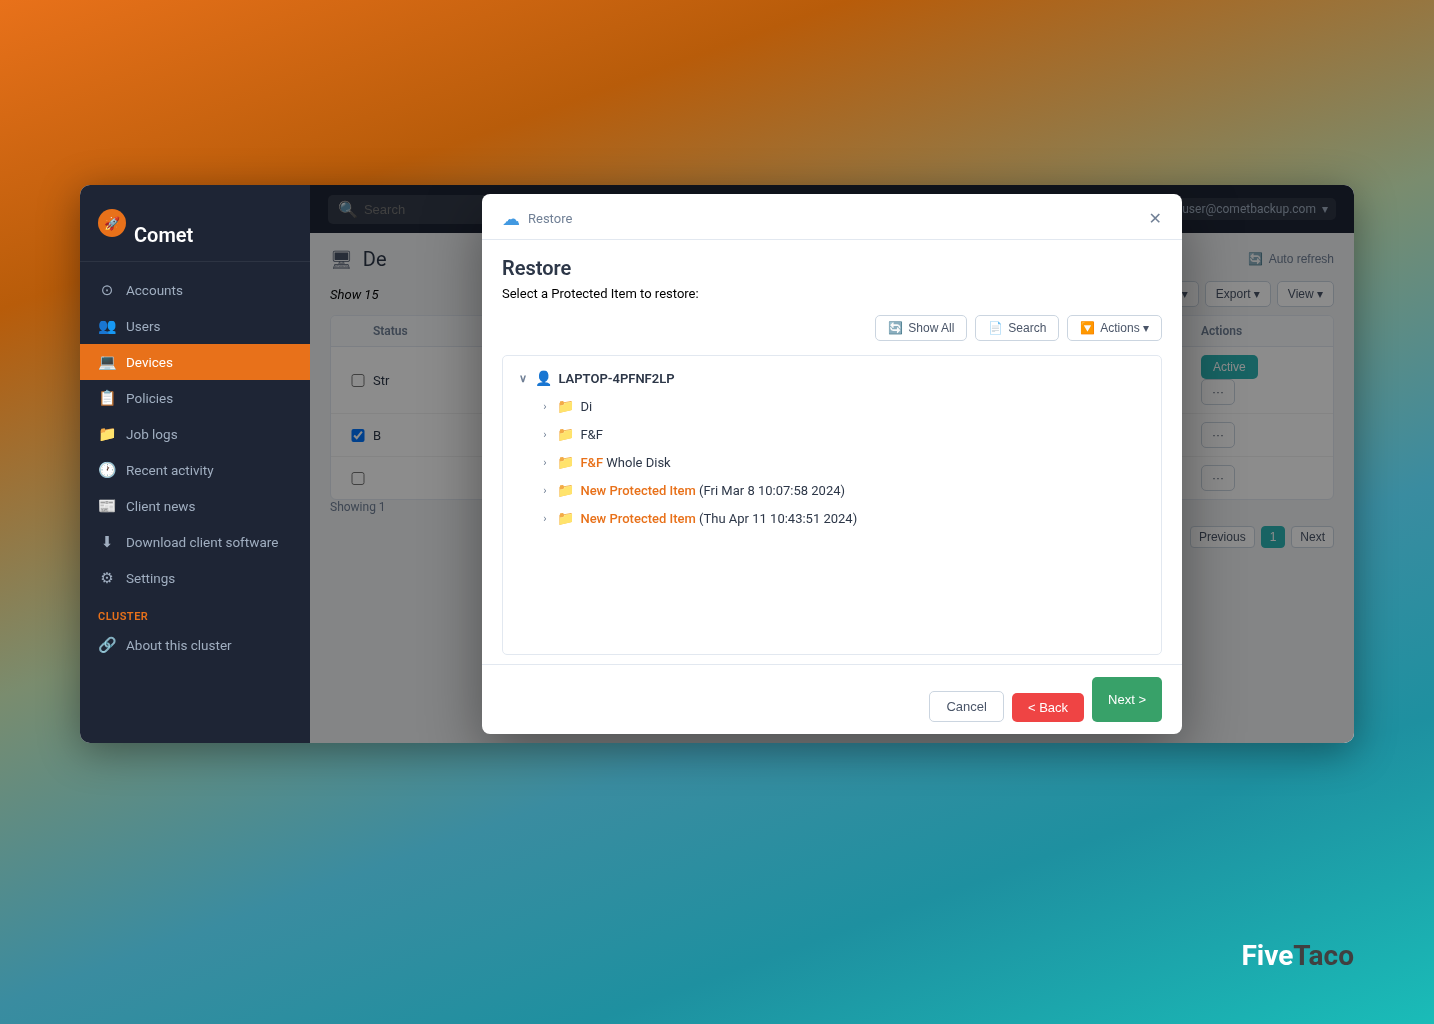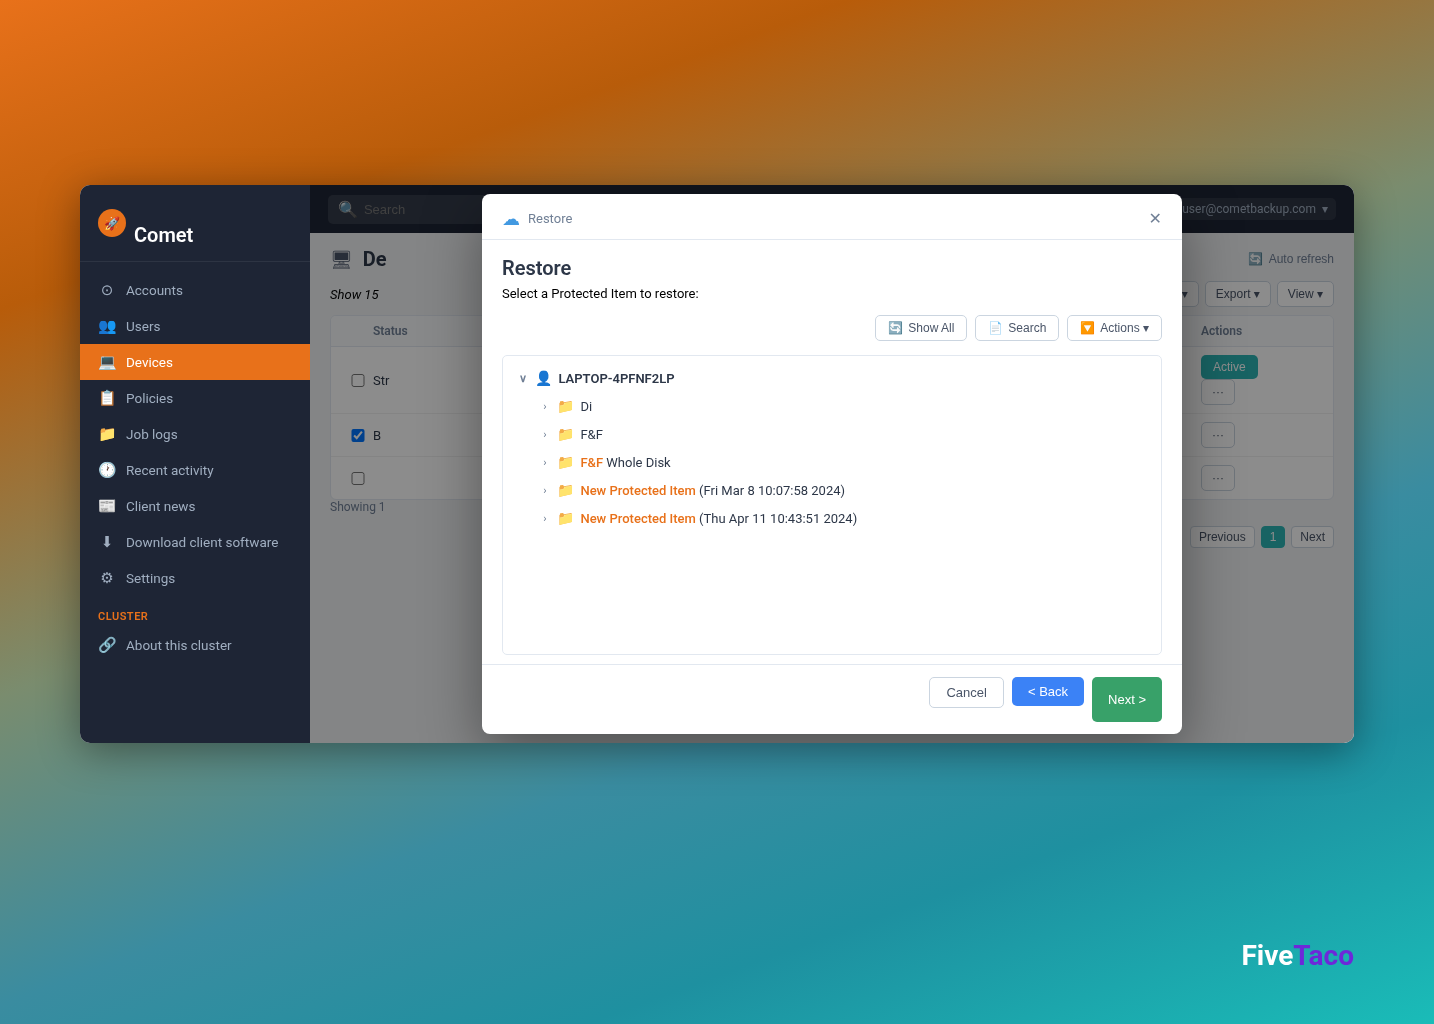--- a/index.html
+++ b/index.html
@@ -189,21 +189,21 @@
     }
 
     .page-title-row {
       display: flex;
       align-items: center;
       gap: 10px;
     }
 
     .page-title {
       font-size: 20px;
-      font-weight: 700;
+      font-weight: 400;
       color: #2d3748;
     }
 
     .page-actions {
       display: flex;
       align-items: center;
       gap: 8px;
     }
 
     
@@ -440,38 +440,38 @@
 
     
     .modal-progress-area {
       padding: 10px 20px 0;
     }
 
     
     .modal-footer {
       padding: 12px 20px;
       display: flex;
-      align-items: flex-start;
+      align-items: flex-end;
       justify-content: flex-end;
       gap: 8px;
       border-top: 1px solid #e2e8f0;
     }
 
     .btn-cancel {
       background: white;
       border: 1px solid #cbd5e0;
       color: #4a5568;
       border-radius: 5px;
       padding: 7px 16px;
       font-size: 13px;
       cursor: pointer;
     }
 
     .btn-back {
-      background: #3b82f6;
+      background: #ef4444;
       color: white;
       border: none;
       border-radius: 5px;
       padding: 7px 16px;
       font-size: 13px;
       cursor: pointer;
     }
 
     .btn-next {
       background: #38a169;
@@ -492,21 +492,21 @@
       font-size: 28px;
       font-weight: 700;
       color: white;
     }
 
     .fivetaco-brand .five {
       color: white;
     }
 
     .fivetaco-brand .taco {
-      color: #6d28d9;
+      color: #404040;
     }
 
     
     .pagination-area {
       display: flex;
       align-items: center;
       justify-content: flex-end;
       gap: 6px;
       padding: 6px 0 4px;
       font-size: 12px;

